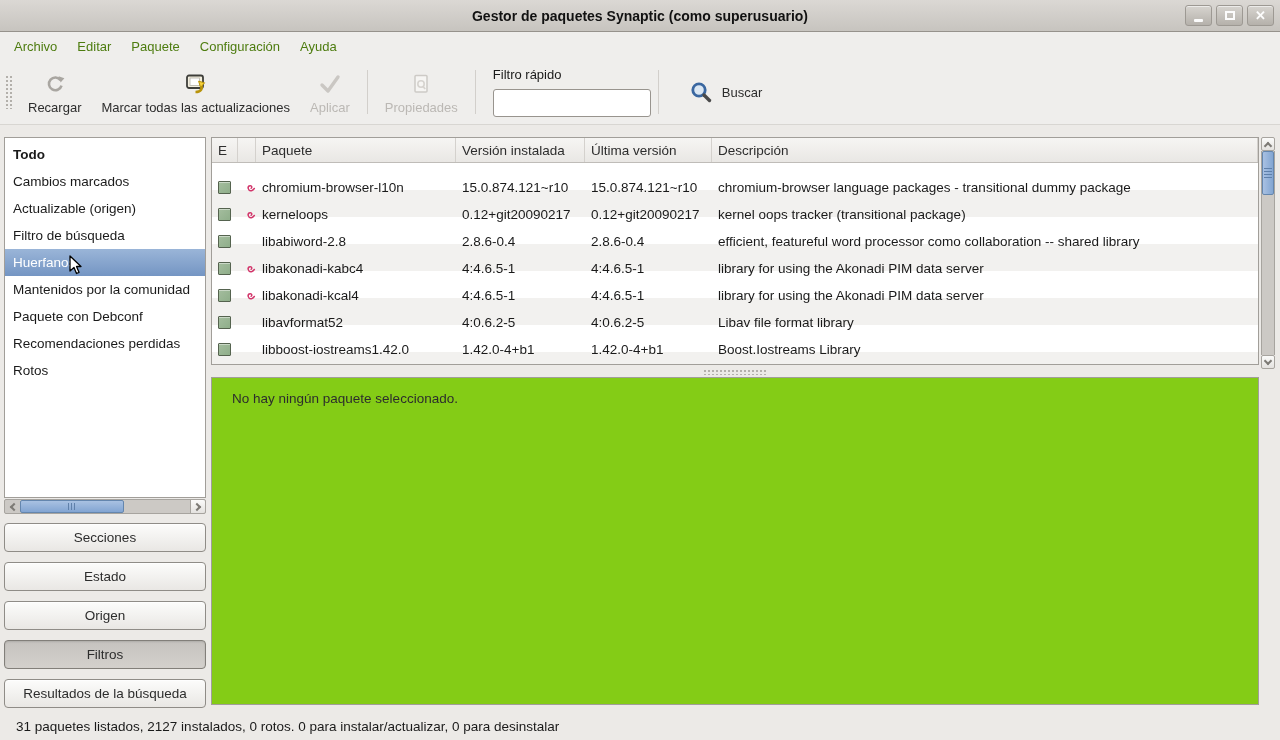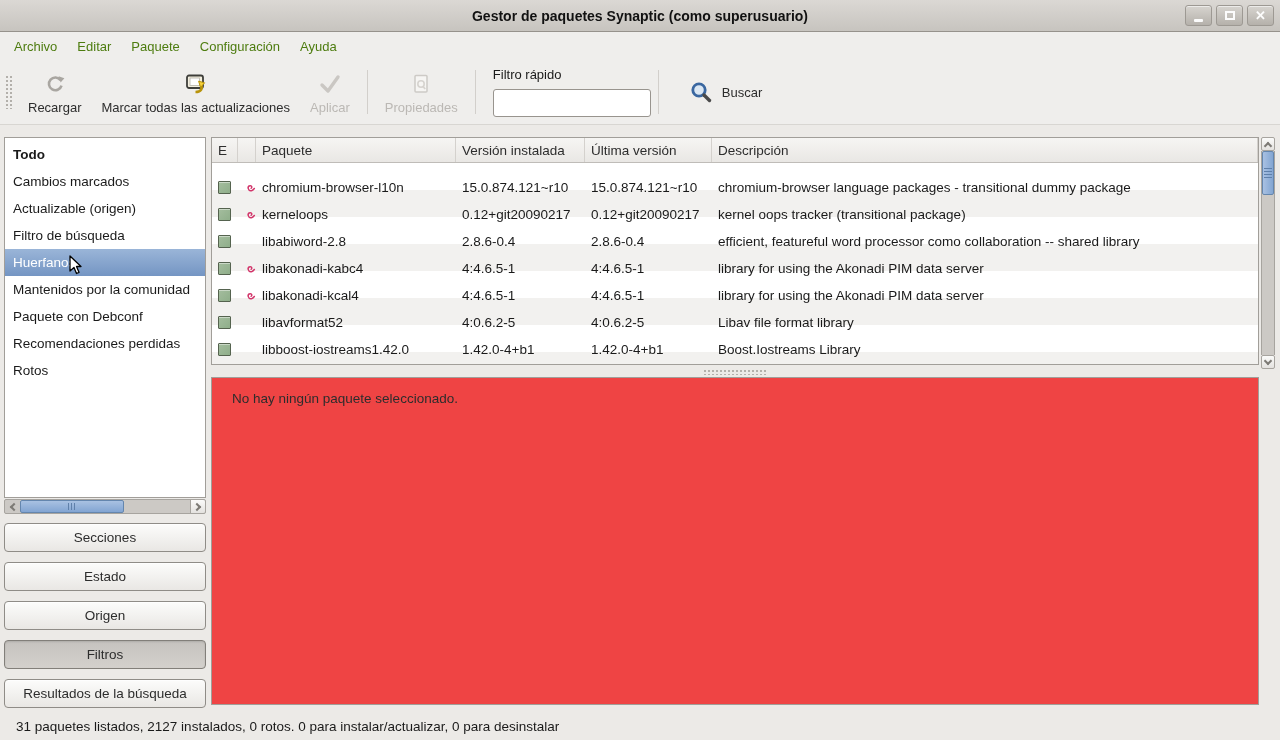--- a/index.html
+++ b/index.html
@@ -92,21 +92,21 @@
   .vs-arrow{height:14px;border:1px solid #a7a49f;border-radius:2px;background:linear-gradient(#fbfbfa,#e4e2df);
     display:flex;align-items:center;justify-content:center;}
   .vs-track{flex:1;background:#ccc9c5;border-left:1px solid #a7a49f;border-right:1px solid #a7a49f;position:relative;}
   .vs-thumb{position:absolute;left:0;right:0;top:0;height:44px;
     background:linear-gradient(90deg,var(--scroll-thumb-top,#a9c1e2),var(--scroll-thumb-bottom,#82a5d2));
     border:1px solid #6486ae;border-radius:2px;display:flex;align-items:center;justify-content:center;}
   
   .splitter{position:absolute;left:211px;top:367px;width:1048px;height:10px;display:flex;justify-content:center;align-items:center;}
   .split-grip{width:64px;height:6px;
     background-image:radial-gradient(circle,#b3b0ab 1px,transparent 1.2px);background-size:4px 4px;}
-  .details-panel{position:absolute;left:211px;top:377px;width:1048px;height:328px;background:#ef4444;
+  .details-panel{position:absolute;left:211px;top:377px;width:1048px;height:328px;background:#84cc16;
     border:1px solid #a19e99;}
   .details-msg{margin:13px 0 0 20px;font-size:13.5px;color:#2d2d2d;}
   
   .statusbar{position:absolute;left:8px;top:712px;right:0;height:28px;display:flex;align-items:center;
     padding-left:8px;font-size:13.5px;}
   
   .cursor{position:absolute;left:69px;top:255px;z-index:20;}
 </style>
 </head>
 <body>

